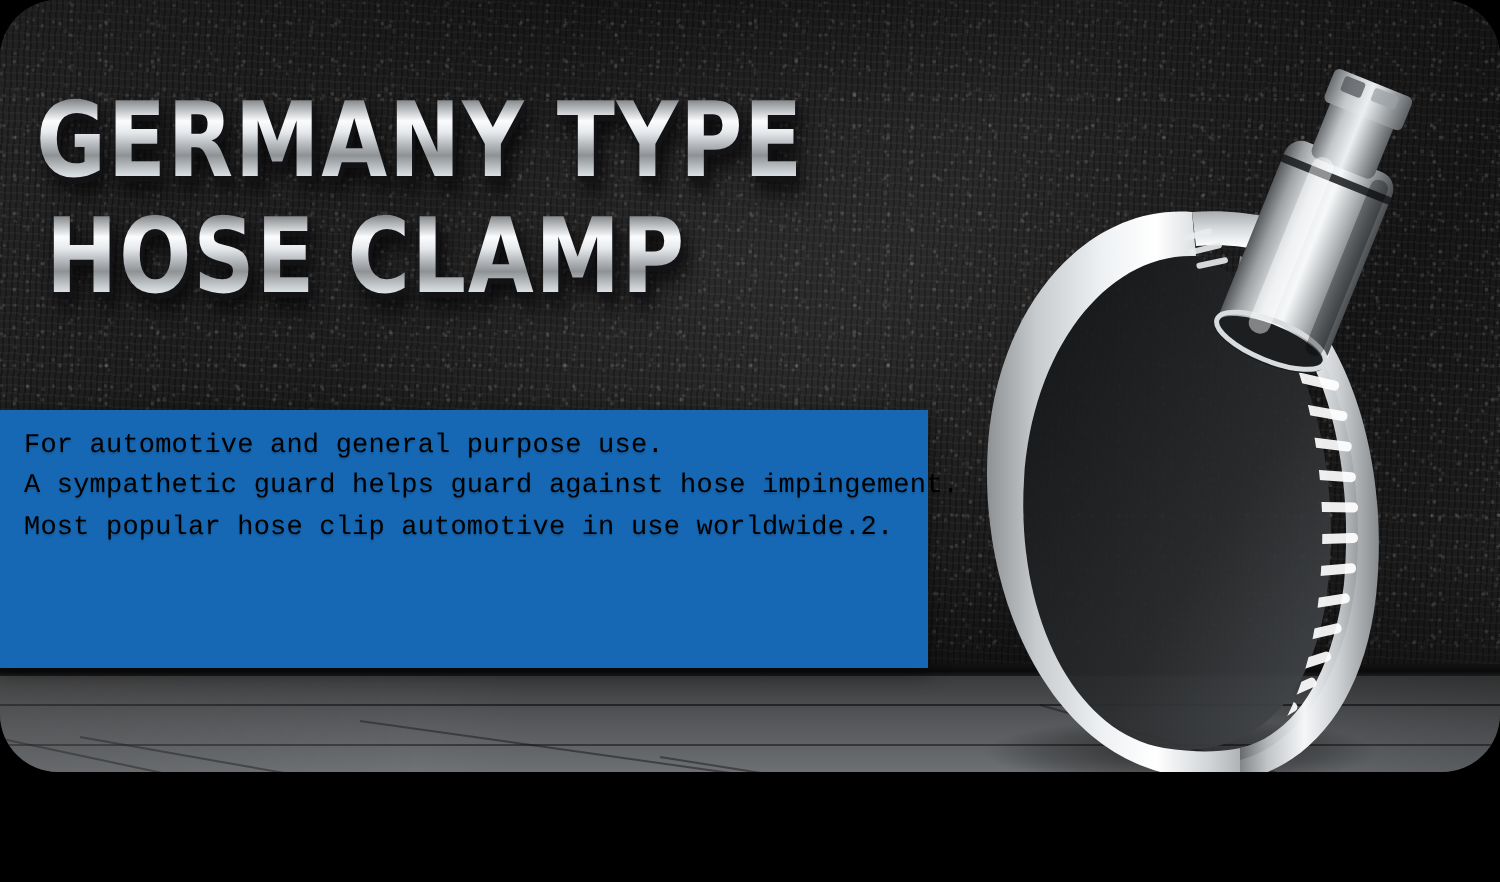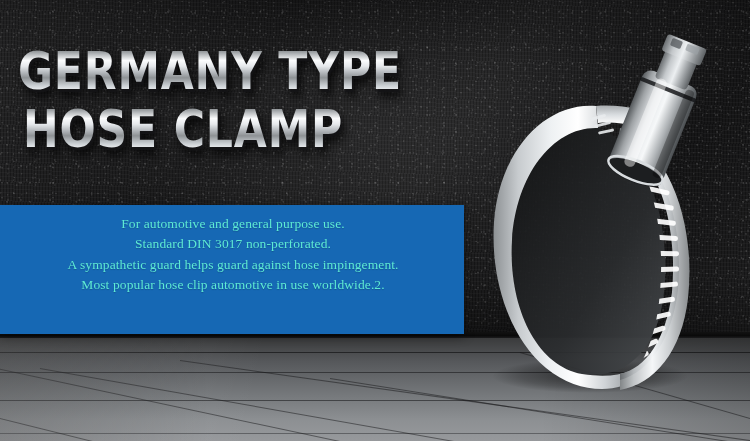--- a/index.html
+++ b/index.html
@@ -6,23 +6,24 @@
   * { margin:0; padding:0; box-sizing:border-box; }
 
   html,body{
     background:#000;
     font-family:"Liberation Sans", sans-serif;
   }
 
   .banner{
     position:relative;
     width:750px;
-    height:441px;
+    height:386px;
     overflow:hidden;
     background:#1b1b1b;
+    border-radius:29px;
   }
 
   
   .wall{
     position:absolute;
     left:0; top:0; width:750px; height:345px;
     background-color:#1e1e1f;
     background-image:
       radial-gradient(circle at 12% 18%, rgba(255,255,255,.11) 0 .6px, transparent 1.1px),
       radial-gradient(circle at 31% 62%, rgba(255,255,255,.13) 0 .7px, transparent 1.2px),
@@ -127,28 +128,27 @@
     position:absolute;
     left:0; top:205px;
     width:464px; height:129px;
     background:#1668b4;
     z-index:7;
     padding:9px 10px 6px 12px;
     box-shadow:0 2px 10px rgba(0,0,0,.45);
   }
   .feature-line{
     display:block;
-    color:#5eead4;
-    font-family:Liberation Serif, serif;
+    color:#000000;
+    font-family:Liberation Mono, monospace;
     font-size:13.5px;
     line-height:20.4px;
     white-space:nowrap;
     letter-spacing:.1px;
     text-shadow:0 1px 1px rgba(0,0,0,.18);
-    text-align:center;
   }
 
   
   .product{
     position:absolute;
     left:470px; top:24px;
     width:280px; height:400px;
     z-index:5;
   }
   .product svg{ display:block; width:100%; height:100%; overflow:visible; }
@@ -323,18 +323,17 @@
     </svg>
   </div>
 
   <div class="headline">
     <span class="hl-line line1">GERMANY TYPE</span>
     <span class="hl-line line2">HOSE CLAMP</span>
   </div>
 
   <div class="features">
     <span class="feature-line">For automotive and general purpose use.</span>
-    <span class="feature-line">Standard DIN 3017 non-perforated.</span>
     <span class="feature-line">A sympathetic guard helps guard against hose impingement.</span>
     <span class="feature-line">Most popular hose clip automotive in use worldwide.2.</span>
   </div>
 
 </div>
 
 </body></html>

